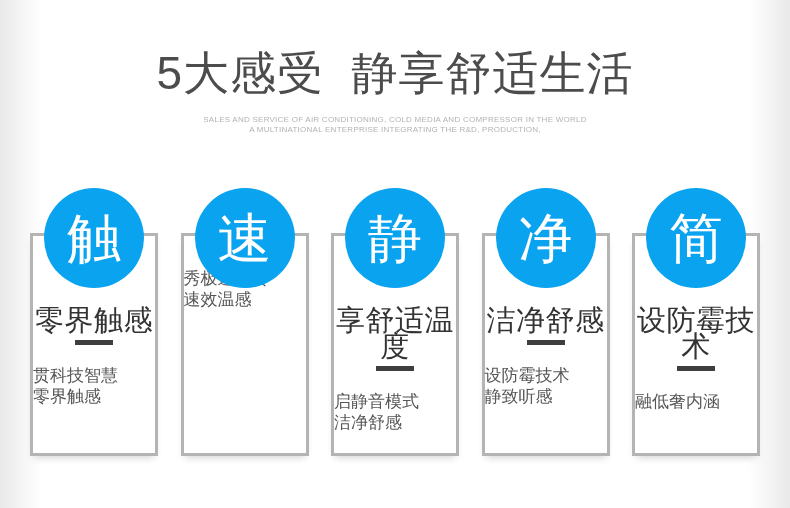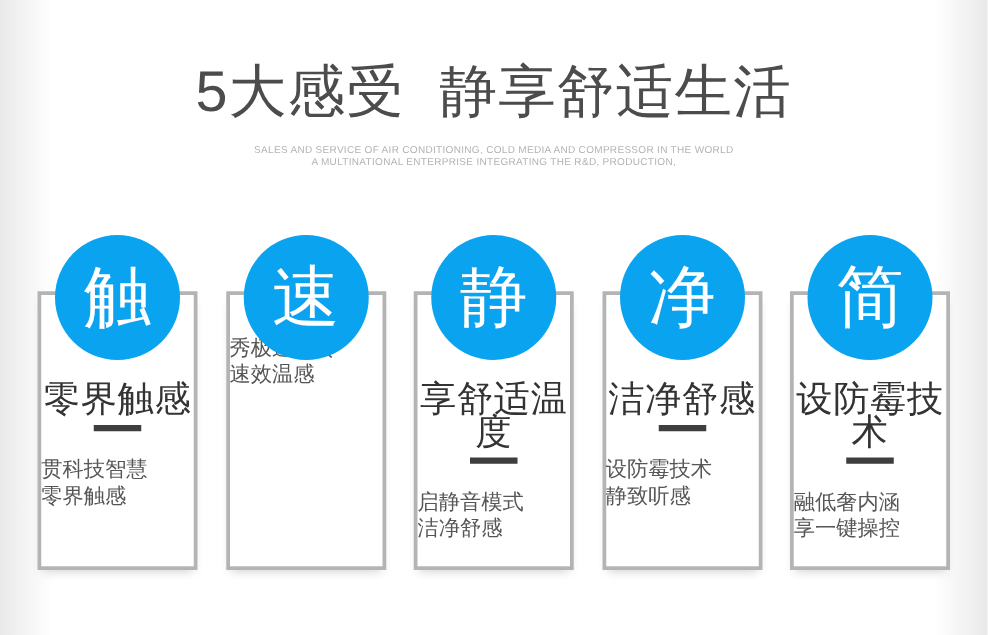--- a/index.html
+++ b/index.html
@@ -124,17 +124,16 @@
       <div>静致听感</div>
     </div>
   </div>
 
   <div class="card">
     <div class="badge">简</div>
     <div class="card-title">设防霉技术</div>
     <div class="divider"></div>
     <div class="desc">
       <div>融低奢内涵</div>
-      <div>享一键操控</div>
     </div>
   </div>
 
 </div>
 
 </body></html>

